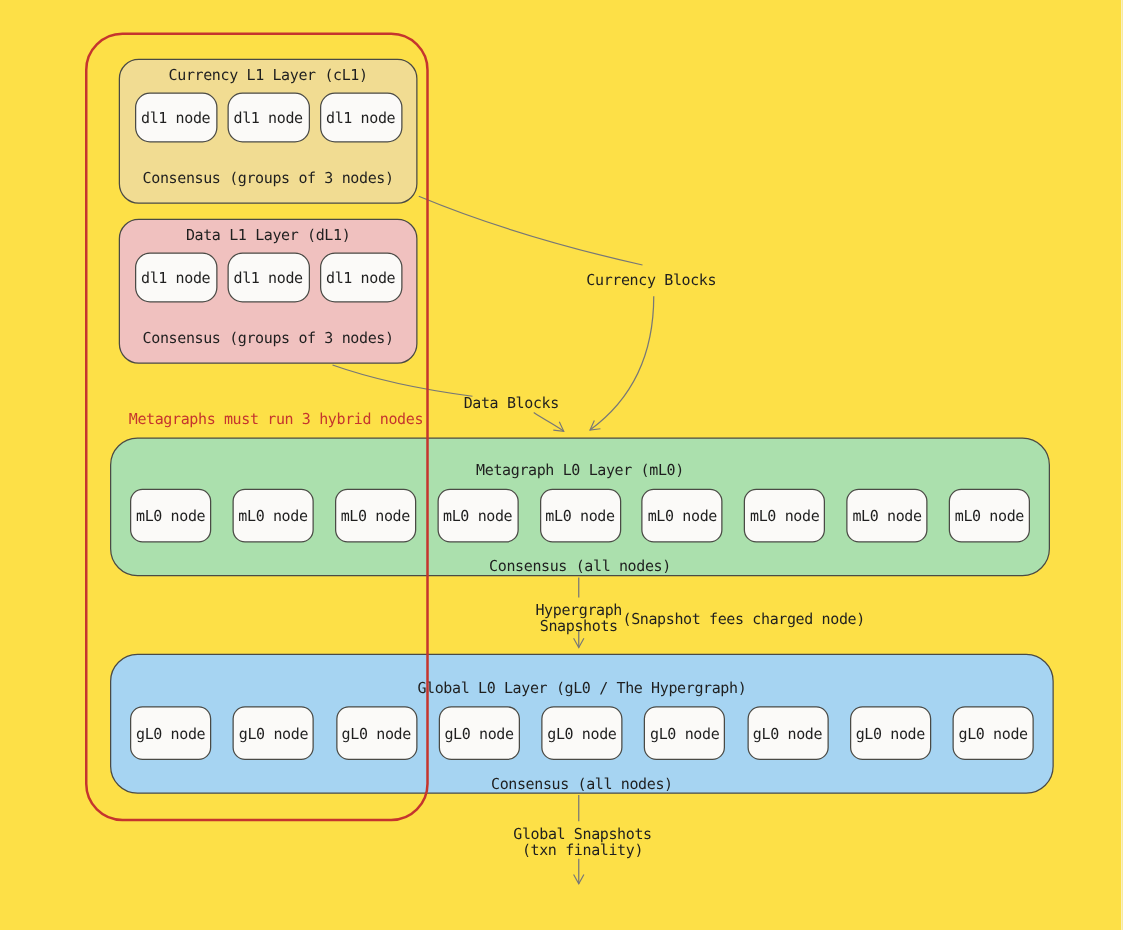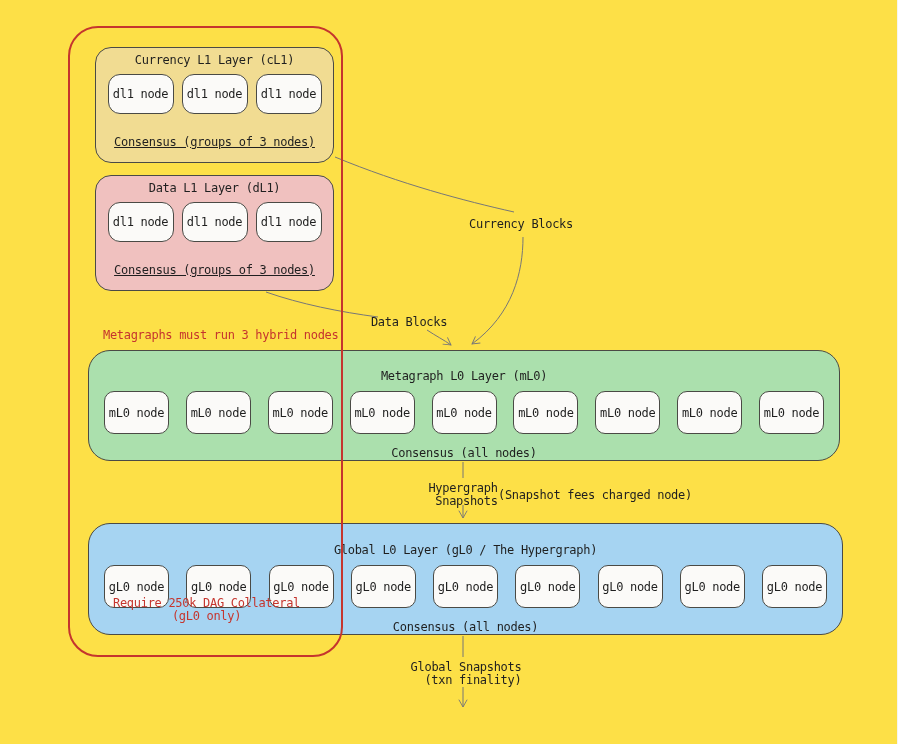--- a/index.html
+++ b/index.html
@@ -41,29 +41,29 @@
   .node-row-3{margin-top:7px;gap:8px;justify-content:center;}
   .node-row-9{margin-top:8px;width:100%;box-sizing:border-box;padding:0 15px;justify-content:space-between;}
   .node{
     background:#fbfaf8;border:1px solid #4a4a45;border-radius:10px;
     display:flex;align-items:center;justify-content:center;
     box-sizing:border-box;white-space:nowrap;
   }
   .node-row-3 .node{width:66px;height:40px;border-radius:12px;}
   .node-row-9 .node{width:65px;height:43px;}
   .consensus{white-space:nowrap;}
-  .layer-l1 .consensus{margin-top:21px;text-decoration:underline;}
+  .layer-l1 .consensus{margin-top:21px;}
   .layer-metagraph .consensus{margin-top:12px;}
   .layer-global .consensus{margin-top:12px;}
   .collateral-note{
     position:absolute;left:0;top:73px;width:235px;
     text-align:center;color:#c5352e;line-height:12.5px;white-space:pre;
   }
   .flow-label{position:absolute;z-index:6;white-space:nowrap;line-height:12.5px;}
-  .center-x{transform:translateX(-50%);text-align:right;}
+  .center-x{transform:translateX(-50%);text-align:center;}
   .red-note{position:absolute;left:103px;top:328px;color:#c5352e;z-index:6;white-space:nowrap;}
 </style>
 </head>
 <body>
 
 <div class="canvas">
 
   <svg class="arrows" width="898" height="744" viewBox="0 0 898 744">
     <defs>
       <marker id="arrowV" viewBox="0 0 12 12" refX="10" refY="6" markerWidth="11" markerHeight="11" orient="auto">
@@ -127,21 +127,20 @@
         <div class="node">gL0 node</div>
         <div class="node">gL0 node</div>
         <div class="node">gL0 node</div>
         <div class="node">gL0 node</div>
         <div class="node">gL0 node</div>
         <div class="node">gL0 node</div>
         <div class="node">gL0 node</div>
         <div class="node">gL0 node</div>
       </div>
     <div class="consensus">Consensus (all nodes)</div>
-    <div class="collateral-note"><span>Require 250k DAG Collateral</span><br><span>(gL0 only)</span></div>
   </section>
 
   <div class="flow-label center-x" style="left:521px;top:218px;">Currency Blocks</div>
 
   <div class="flow-label center-x" style="left:409px;top:316px;">Data Blocks</div>
 
   <div class="flow-label center-x" style="left:463px;top:482px;"><span>Hypergraph</span><br><span>Snapshots</span></div>
 
   <div class="flow-label" style="left:498px;top:489px;">(Snapshot fees charged node)</div>
 

